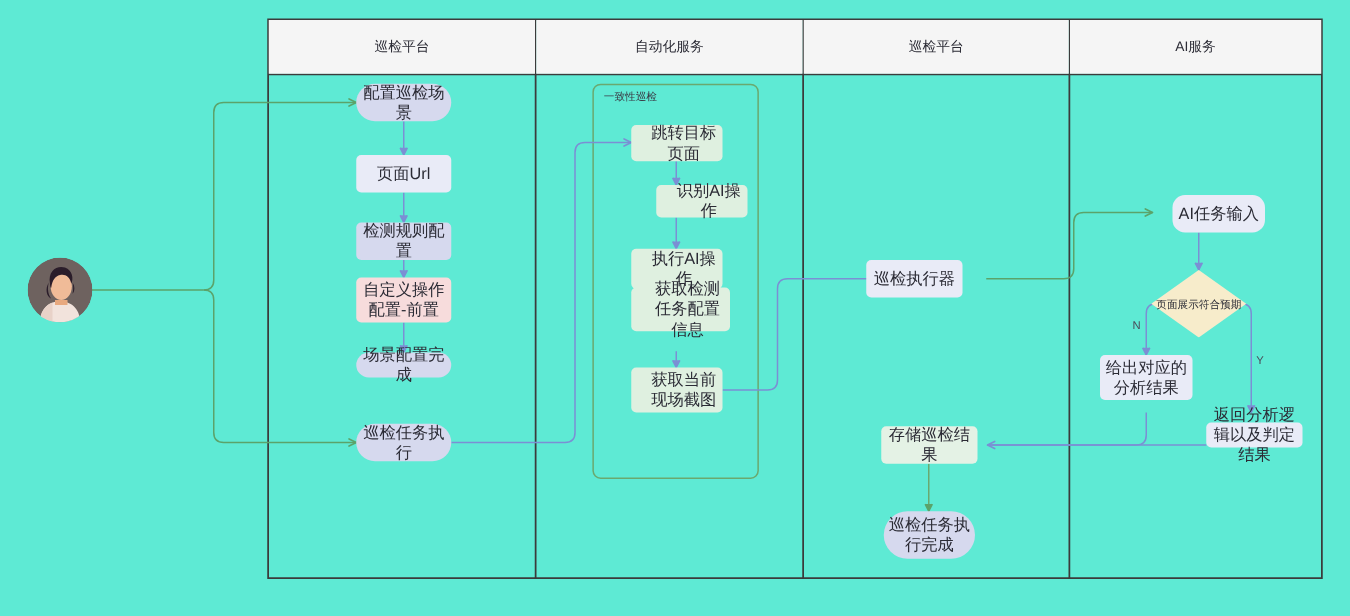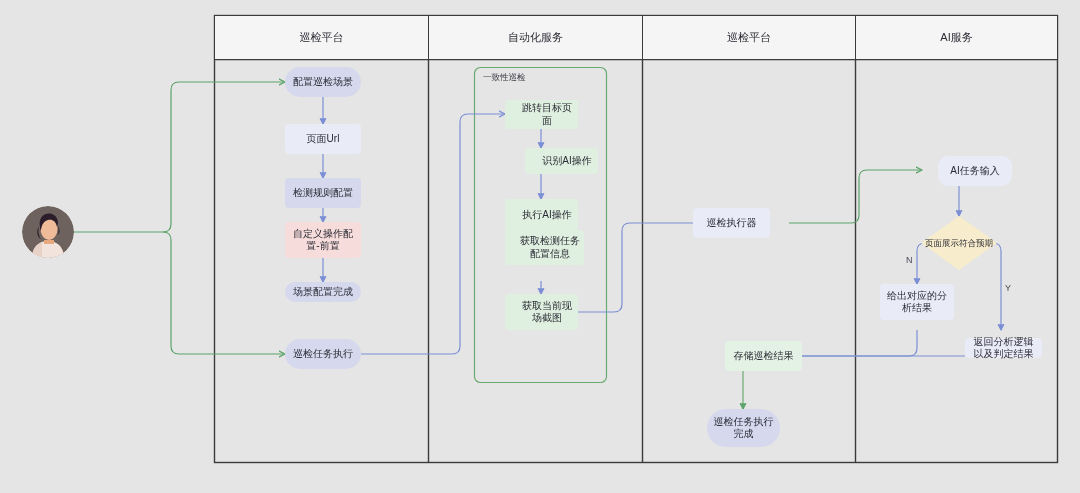--- a/index.html
+++ b/index.html
@@ -1,20 +1,20 @@
 <!DOCTYPE html>
 <html><head>
 <meta charset="utf-8">
 <style>
   html,body{margin:0;padding:0;background:#ffffff;}
   body{font-family:"Liberation Sans","DejaVu Sans",sans-serif;}
-  #stage{position:relative;width:1080px;height:493px;background:#e5e5e5;overflow:hidden;}
+  #stage{position:relative;width:1080px;height:493px;background:#5eead4;overflow:hidden;}
   #svgroot{position:absolute;left:0;top:0;width:1080px;height:493px;}
   .node{position:absolute;display:flex;align-items:center;justify-content:center;
-        text-align:center;line-height:1.25;color:#2b2b35;font-size:10px;
+        text-align:center;line-height:1.25;color:#2b2b35;font-size:13px;
         padding:2px 4px;box-sizing:border-box;}
   .n-purple{background:#d6d9ee;}
   .n-purple-l{background:#e9ebf7;}
   .n-pink{background:#f7dcdc;}
   .n-green{background:#dff0e0;padding-left:15px;}
   .n-green-l{background:#e4f2e5;}
   .r4{border-radius:4px;}
   .pill{border-radius:999px;}
   .lane-head{position:absolute;display:flex;align-items:center;justify-content:center;
        font-size:11px;color:#2b2b35;background:#f5f5f5;box-sizing:border-box;}
@@ -128,21 +128,21 @@
   <div class="node n-purple pill" style="left:285px;top:282px;width:76px;height:20px;">场景配置完成</div>
   <div class="node n-purple pill" style="left:285px;top:339px;width:76px;height:30px;">巡检任务执行</div>
 
   <div class="node n-green r4" style="left:505px;top:100px;width:73px;height:29px;">跳转目标页面</div>
   <div class="node n-green r4" style="left:505px;top:148px;width:73px;height:26px;margin-left:20px;">识别AI操作</div>
   <div class="node n-green r4" style="left:505px;top:199px;width:73px;height:32px;">执行AI操作</div>
   <div class="node n-green r4" style="left:505px;top:230px;width:79px;height:35px;">获取检测任务配置信息</div>
   <div class="node n-green r4" style="left:505px;top:294px;width:73px;height:36px;">获取当前现场截图</div>
 
   <div class="node n-purple-l r4" style="left:693px;top:208px;width:77px;height:30px;">巡检执行器</div>
-  <div class="node n-green-l r4" style="left:725px;top:341px;width:77px;height:30px;">存储巡检结果</div>
+  <div class="node n-green-l r4" style="left:705px;top:341px;width:77px;height:30px;">存储巡检结果</div>
   <div class="node n-purple pill" style="left:707px;top:409px;width:73px;height:38px;">巡检任务执行完成</div>
 
   <div class="node n-purple-l r4" style="left:938px;top:156px;width:74px;height:30px;border-radius:10px;">AI任务输入</div>
 
   <div style="position:absolute;left:921px;top:216px;width:76px;height:54px;">
     <svg viewBox="0 0 76 54" width="76" height="54" style="position:absolute;left:0;top:0;">
       <polygon points="38,0 76,27 38,54 0,27" fill="#f7eccb"></polygon>
     </svg>
     <div style="position:absolute;left:0;top:0;width:76px;height:54px;display:flex;
                 align-items:center;justify-content:center;text-align:center;

